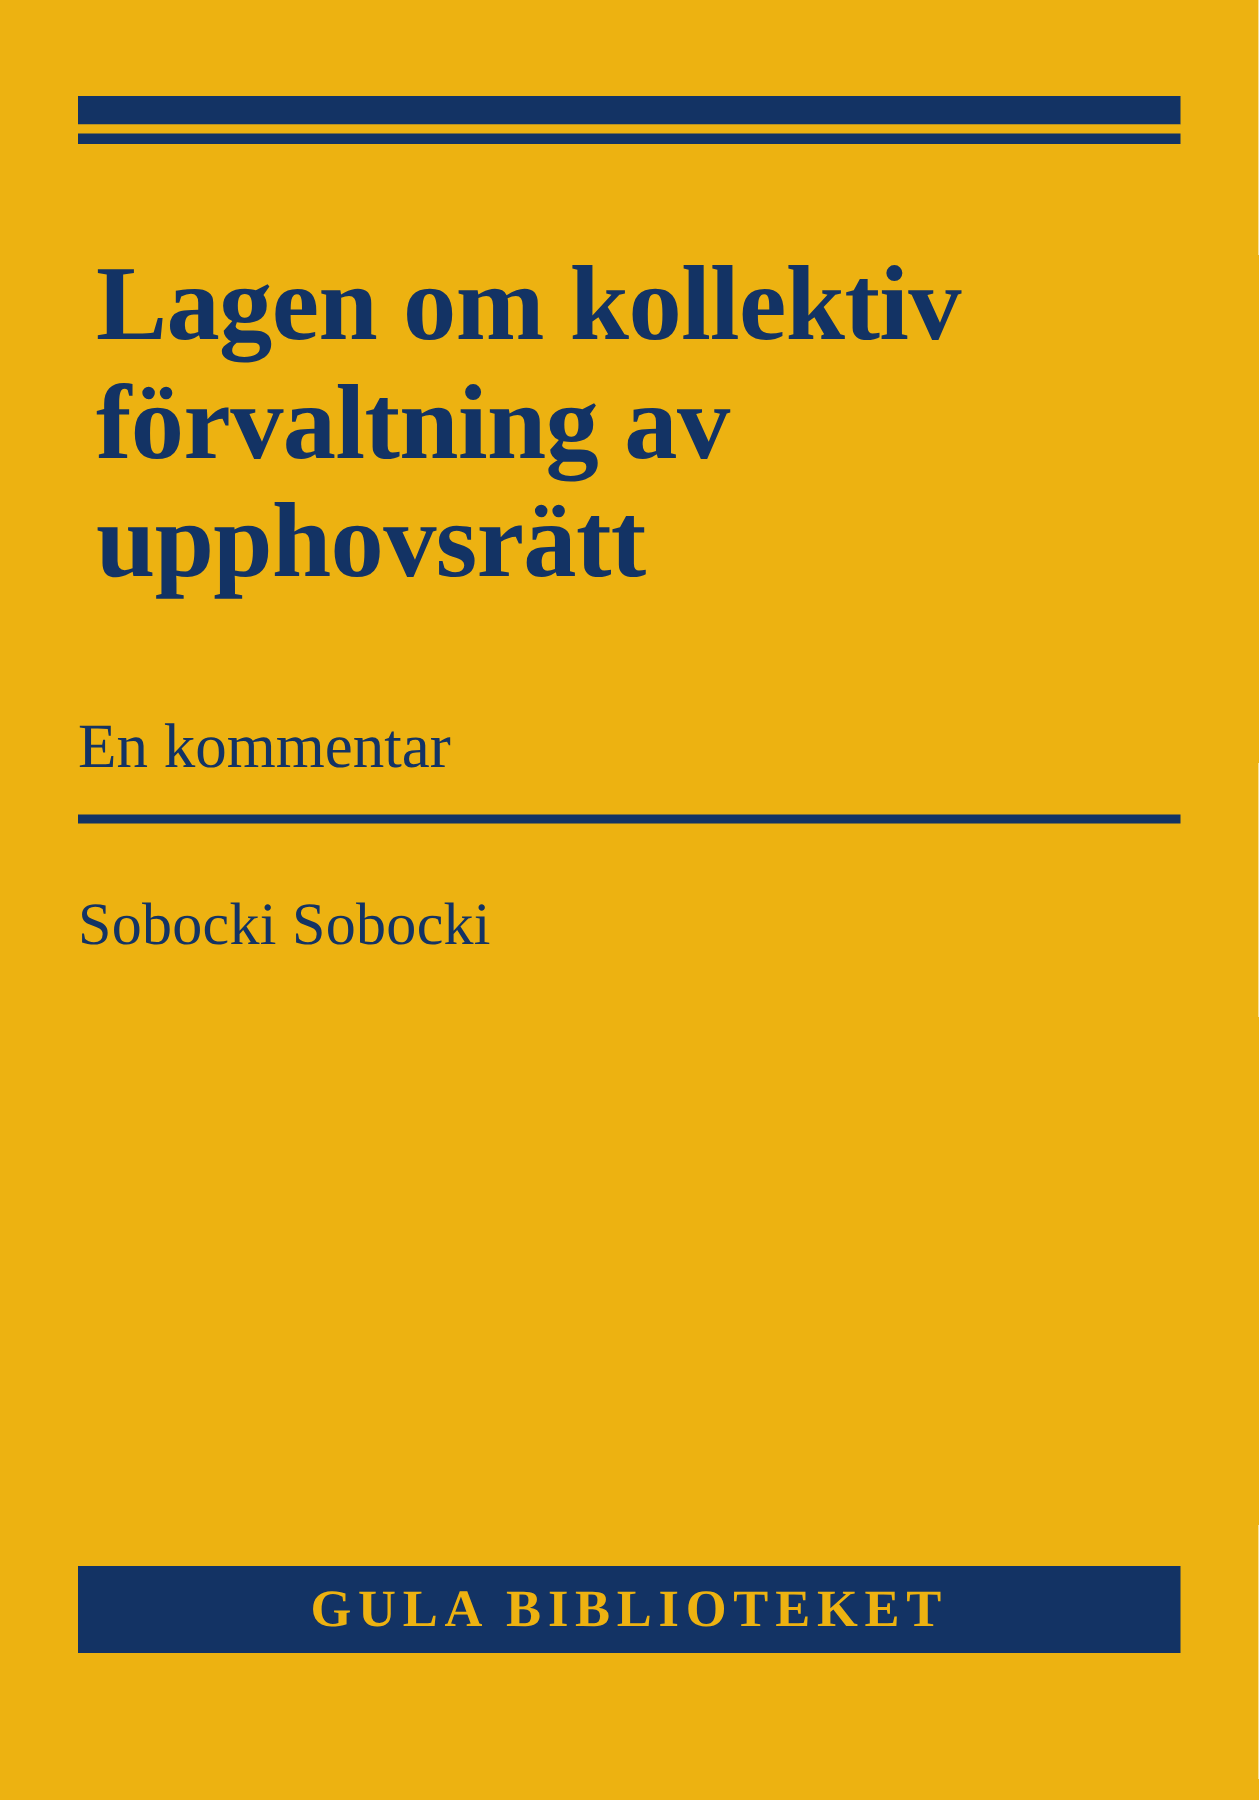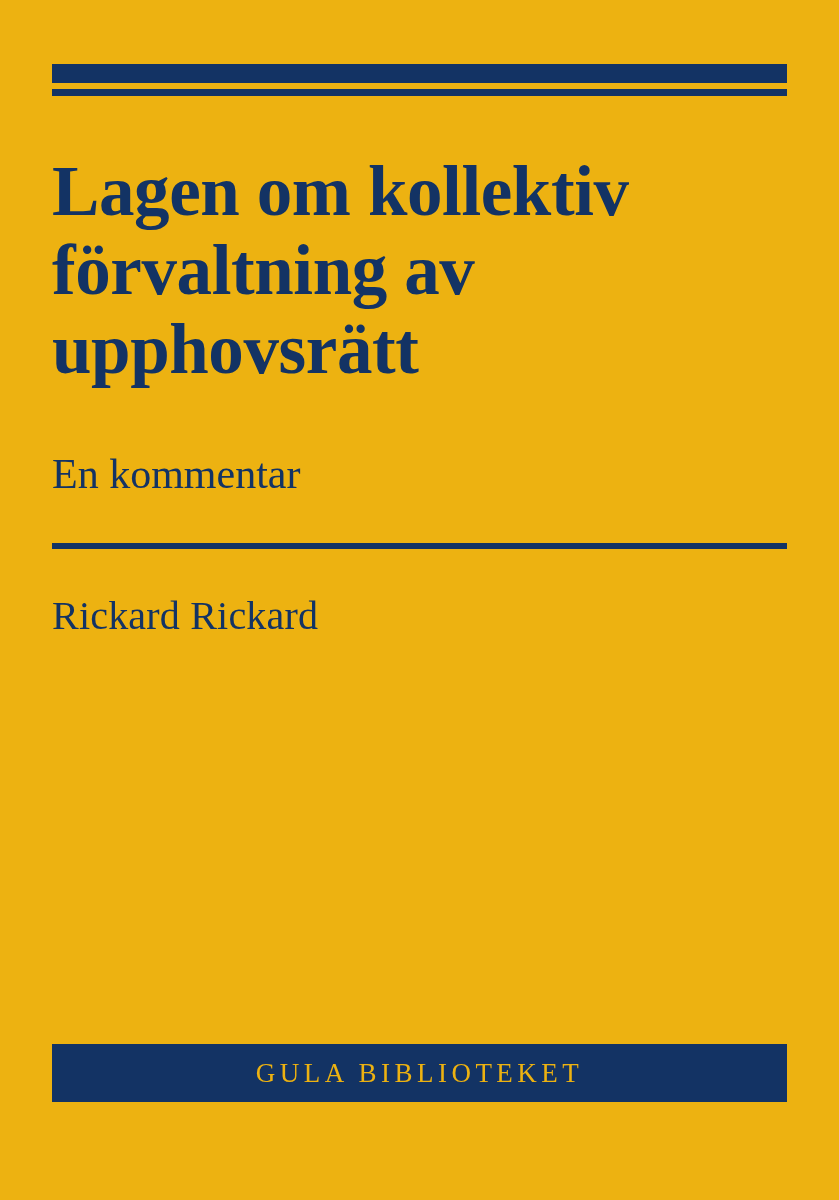--- a/index.html
+++ b/index.html
@@ -46,21 +46,21 @@
     left: 52px;
     top: 152px;
     width: 740px;
   }
   .main-title {
     color: #133364;
     font-size: 71px;
     font-weight: bold;
     line-height: 1.11;
     letter-spacing: -0.4px;
-    margin: 0;
+    margin: 12px;
   }
   .subtitle {
     color: #133364;
     font-size: 42px;
     font-weight: normal;
     margin: 0;
     padding-top: 62px;
     letter-spacing: 0px;
   }
   
@@ -88,22 +88,22 @@
     top: 1044px;
     width: 735px;
     height: 58px;
     background: #133364;
     display: flex;
     align-items: center;
     justify-content: center;
   }
   .series-label {
     color: #edb211;
-    font-size: 27px;
-    font-weight: normal;
+    font-size: 35px;
+    font-weight: bold;
     letter-spacing: 4.5px;
   }
 </style>
 </head>
 <body>
 
 <div class="cover">
 
   <div class="top-rules">
     <div class="rule-thick"></div>
@@ -111,19 +111,19 @@
     <div class="rule-thin"></div>
   </div>
 
   <div class="title-block">
     <h1 class="main-title">Lagen om kollektiv förvaltning av upphovsrätt</h1>
     <h2 class="subtitle">En kommentar</h2>
   </div>
 
   <div class="author-rule"></div>
 
-  <div class="author">Rickard Rickard</div>
+  <div class="author">Sobocki Sobocki</div>
 
   <div class="series-banner">
     <span class="series-label">GULA BIBLIOTEKET</span>
   </div>
 
 </div>
 
 </body></html>

